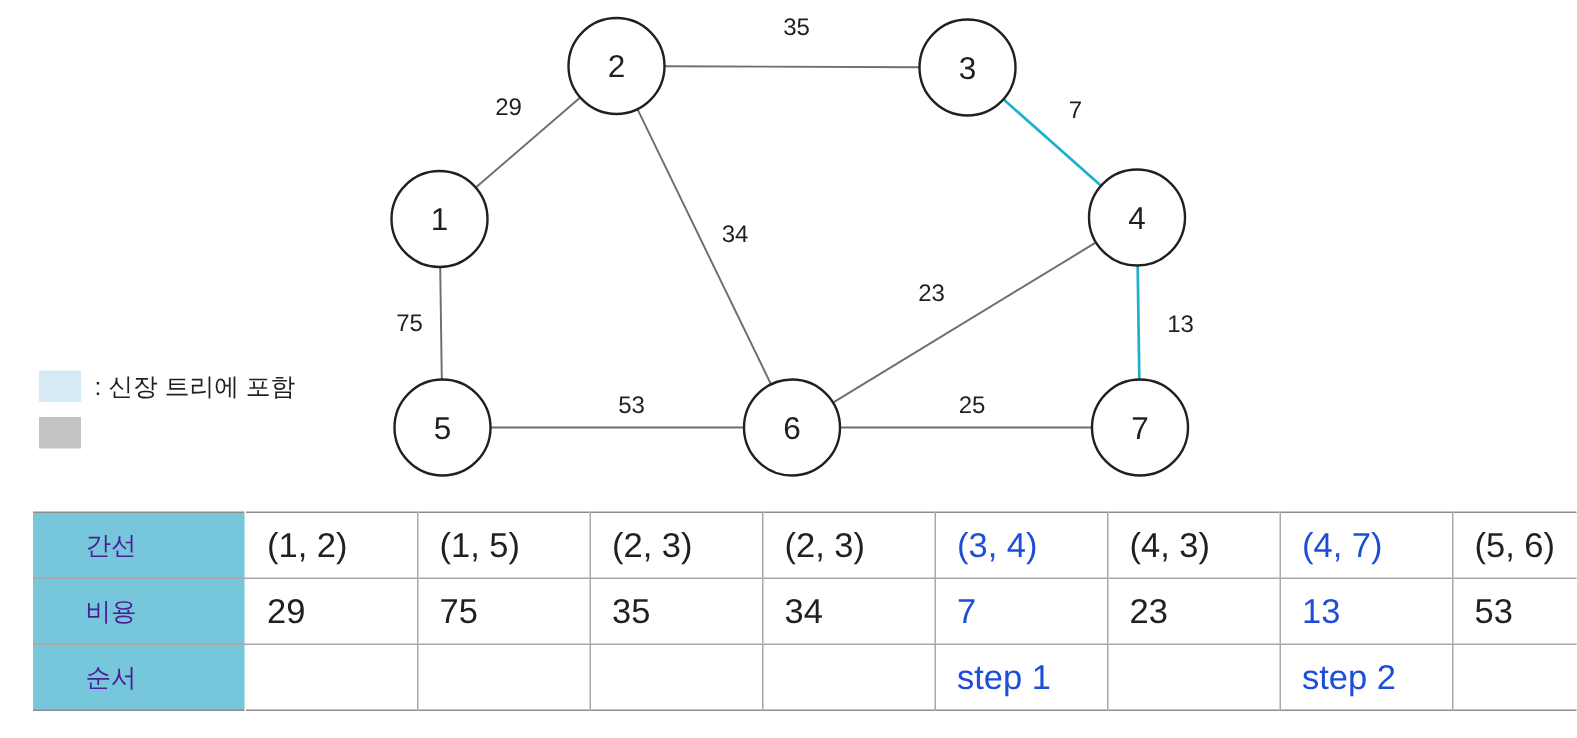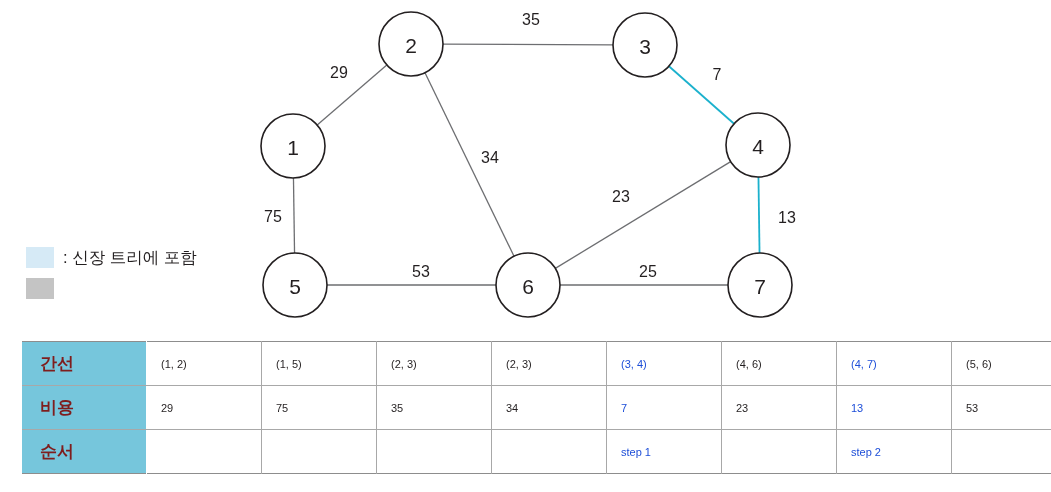--- a/index.html
+++ b/index.html
@@ -91,37 +91,37 @@
     top: 341px;
     width: 1009px;
     border-collapse: collapse;
     border-top: 1.6px solid #8d8d8d;
     border-bottom: 1.6px solid #8d8d8d;
   }
   #cost-table td {
     border: 1px solid #a8a8a8;
     height: 43px;
     padding: 0 0 0 14px;
-    font-size: 11px;
+    font-size: 23px;
     color: #231f20;
     text-align: left;
     vertical-align: middle;
     background: #ffffff;
     white-space: nowrap;
   }
   #cost-table td.row-head {
     background: #76c6dc;
-    font-weight: bold;
+    font-weight: normal;
     width: 106px;
     min-width: 106px;
     border-left: none;
     border-right: 1px solid #ffffff;
-    padding-left: 18px;
+    padding-left: 35px;
     font-size: 17px;
-    color: #7f1d1d;
+    color: #4c1d95;
   }
   #cost-table td.data-cell {
     width: 100px;
     min-width: 100px;
   }
   #cost-table td.highlight {
     color: #1d4ed8;
   }
   #cost-table tr:last-child td {
     border-bottom: none;
@@ -188,21 +188,21 @@
 
 <table id="cost-table">
   <tbody id="cost-table-body">
       <tr>
         <td class="row-head">간선</td>
         <td class="data-cell">(1, 2)</td>
         <td class="data-cell">(1, 5)</td>
         <td class="data-cell">(2, 3)</td>
         <td class="data-cell">(2, 3)</td>
         <td class="data-cell highlight">(3, 4)</td>
-        <td class="data-cell">(4, 6)</td>
+        <td class="data-cell">(4, 3)</td>
         <td class="data-cell highlight">(4, 7)</td>
         <td class="data-cell">(5, 6)</td>
       </tr>
       <tr>
         <td class="row-head">비용</td>
         <td class="data-cell">29</td>
         <td class="data-cell">75</td>
         <td class="data-cell">35</td>
         <td class="data-cell">34</td>
         <td class="data-cell highlight">7</td>

